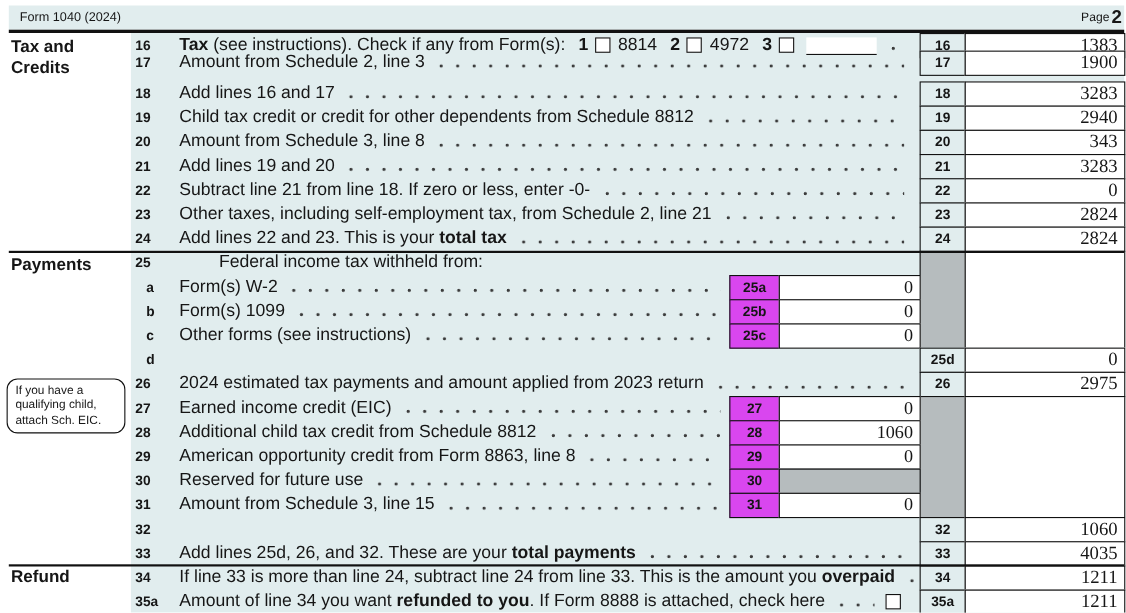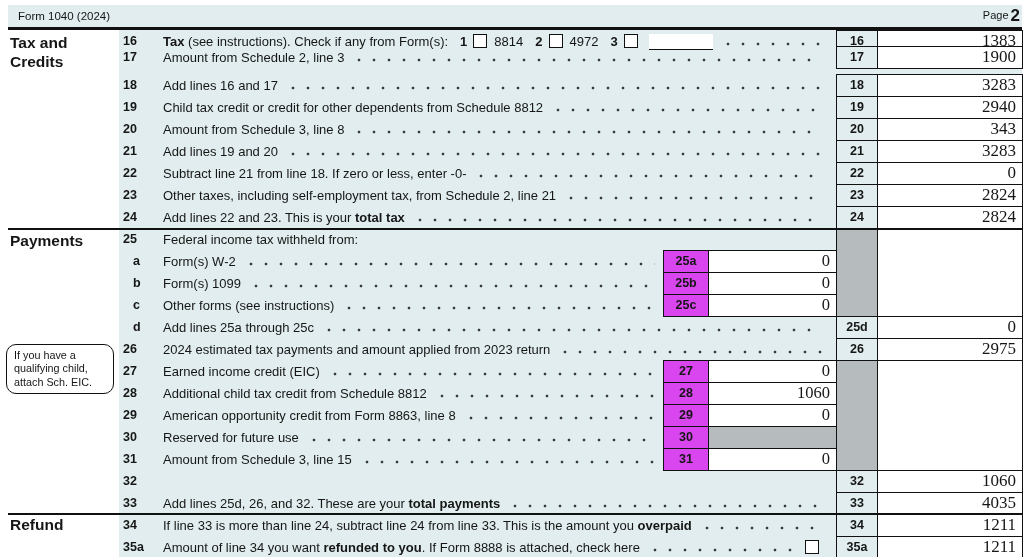--- a/index.html
+++ b/index.html
@@ -11,24 +11,24 @@
   .page-label .pnum{font-weight:bold;font-size:17px;vertical-align:-2px;margin-left:2px;}
   .teal-bg{position:absolute;left:119px;top:29px;width:903px;height:528px;background:#e1edee;}
   .hline{position:absolute;left:8px;width:1014px;height:2.6px;background:#111;z-index:6;}
   .section-label{position:absolute;left:10px;font-weight:bold;font-size:15.5px;line-height:19px;z-index:4;}
   .note{position:absolute;left:6px;top:344px;width:97px;background:#fff;border:1.6px solid #111;
         border-radius:10px;font-size:10.8px;line-height:13.4px;padding:4px 2px 4px 7px;z-index:4;}
   .row{position:absolute;left:119px;width:903px;height:22px;z-index:3;}
   .lnum{position:absolute;left:4px;top:0;width:40px;height:22px;font-weight:bold;font-size:12.5px;line-height:22px;}
   .lnum.sub{padding-left:10px;}
   .desc{position:absolute;left:44px;top:0;height:22px;display:flex;align-items:center;
-        font-size:13px;white-space:pre;}
+        font-size:16px;white-space:pre;}
   .desc.full{right:196px;}
   .desc.short{right:363px;}
-  .desc.nolead{right:10px;}
+  .desc.nolead{right:10px;margin-left:36px;}
   .b{font-weight:bold;}
   .fnum{margin-left:12px;}
   .leader{flex:1 1 auto;align-self:stretch;min-width:14px;margin-left:7px;margin-right:4px;
         background-image:radial-gradient(circle at 2px 2px,#3a3a3a 1.15px,rgba(0,0,0,0) 1.7px);
         background-size:15px 4px;background-repeat:repeat-x;background-position:6px 12px;}
   .cb{display:inline-block;width:12px;height:12px;border:1.4px solid #111;background:#fff;
         margin:0 7px 0 6px;flex:0 0 auto;}
   .blank{display:inline-block;width:64px;height:15px;background:#fff;border-bottom:1.8px solid #111;
         margin-left:4px;margin-top:2px;flex:0 0 auto;}
   .cell{position:absolute;top:0;height:23px;border:1.2px solid #111;box-sizing:border-box;background:#fff;}
@@ -165,21 +165,20 @@
 
   <div class="row" style="top:294px">
     <span class="lnum sub">c</span>
     <div class="desc short"><span>Other forms (see instructions)</span><span class="leader"></span></div>
     <div class="cell ilab">25c</div>
     <div class="cell iamt">0</div>
   </div>
 
   <div class="row" style="top:316px">
     <span class="lnum sub">d</span>
-    <div class="desc full"><span>Add lines 25a through 25c</span><span class="leader"></span></div>
     <div class="cell rnum">25d</div>
     <div class="cell ramt">0</div>
   </div>
 
   <div class="row" style="top:338px">
     <span class="lnum">26</span>
     <div class="desc full"><span>2024 estimated tax payments and amount applied from 2023 return</span><span class="leader"></span></div>
     <div class="cell rnum">26</div>
     <div class="cell ramt">2975</div>
   </div>

